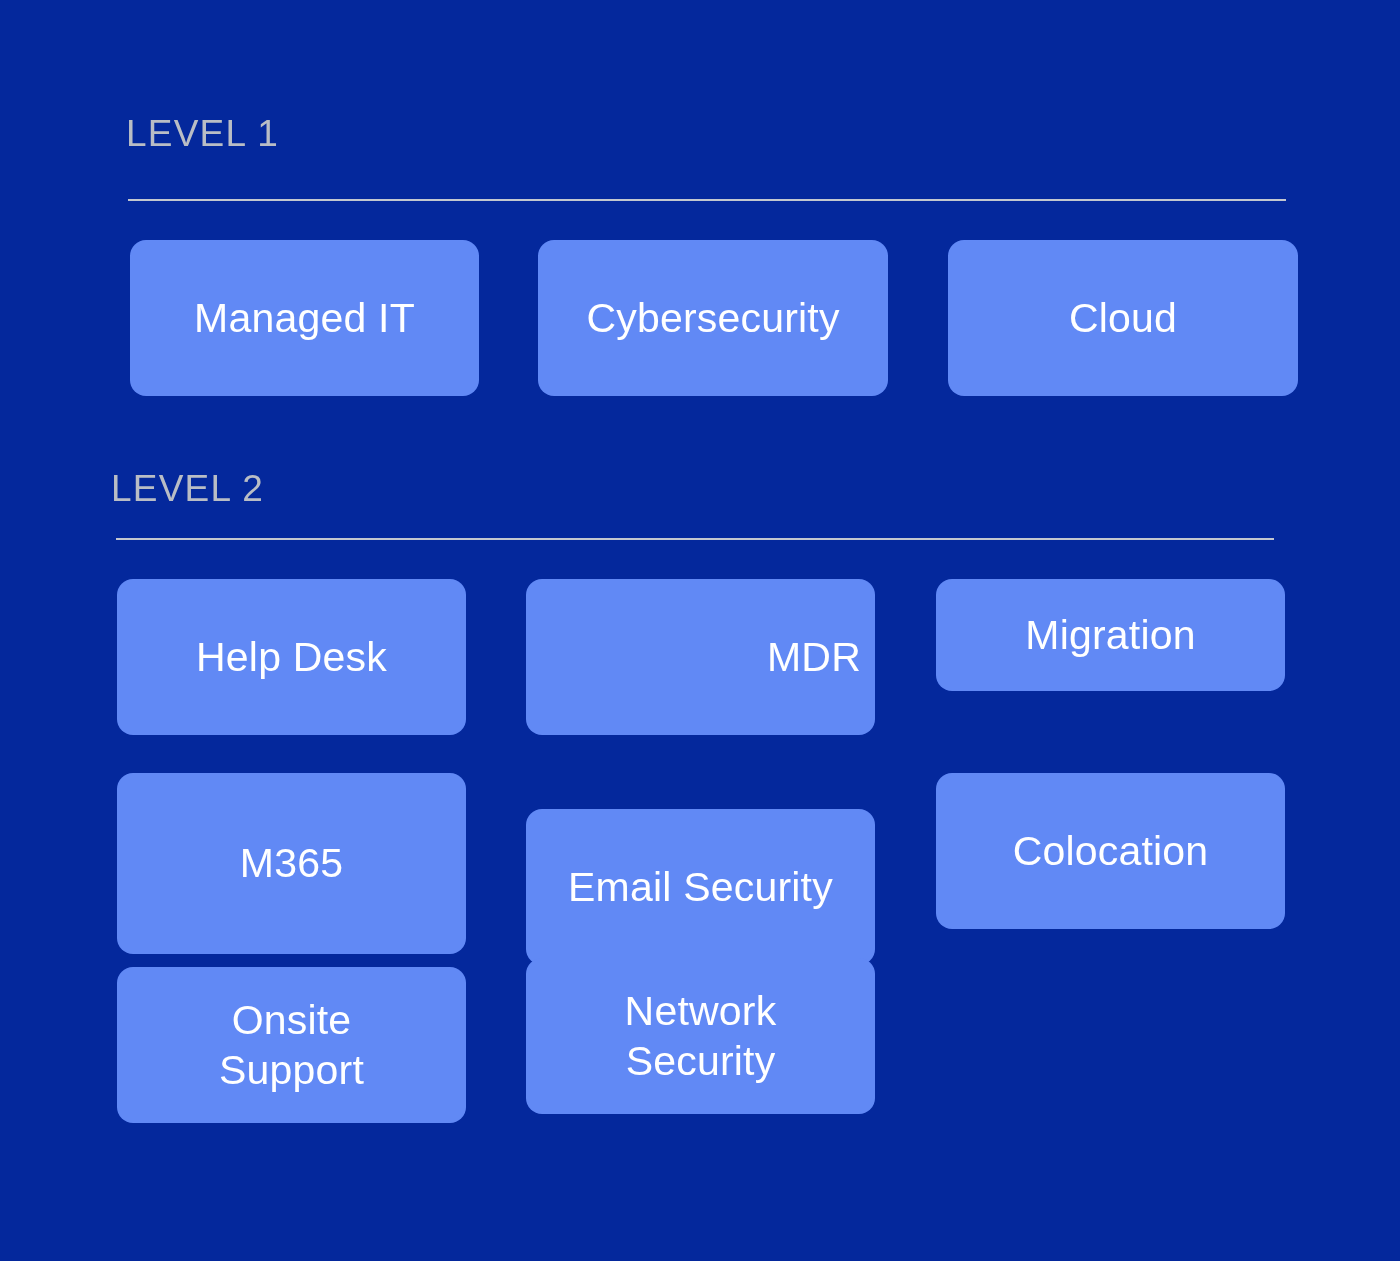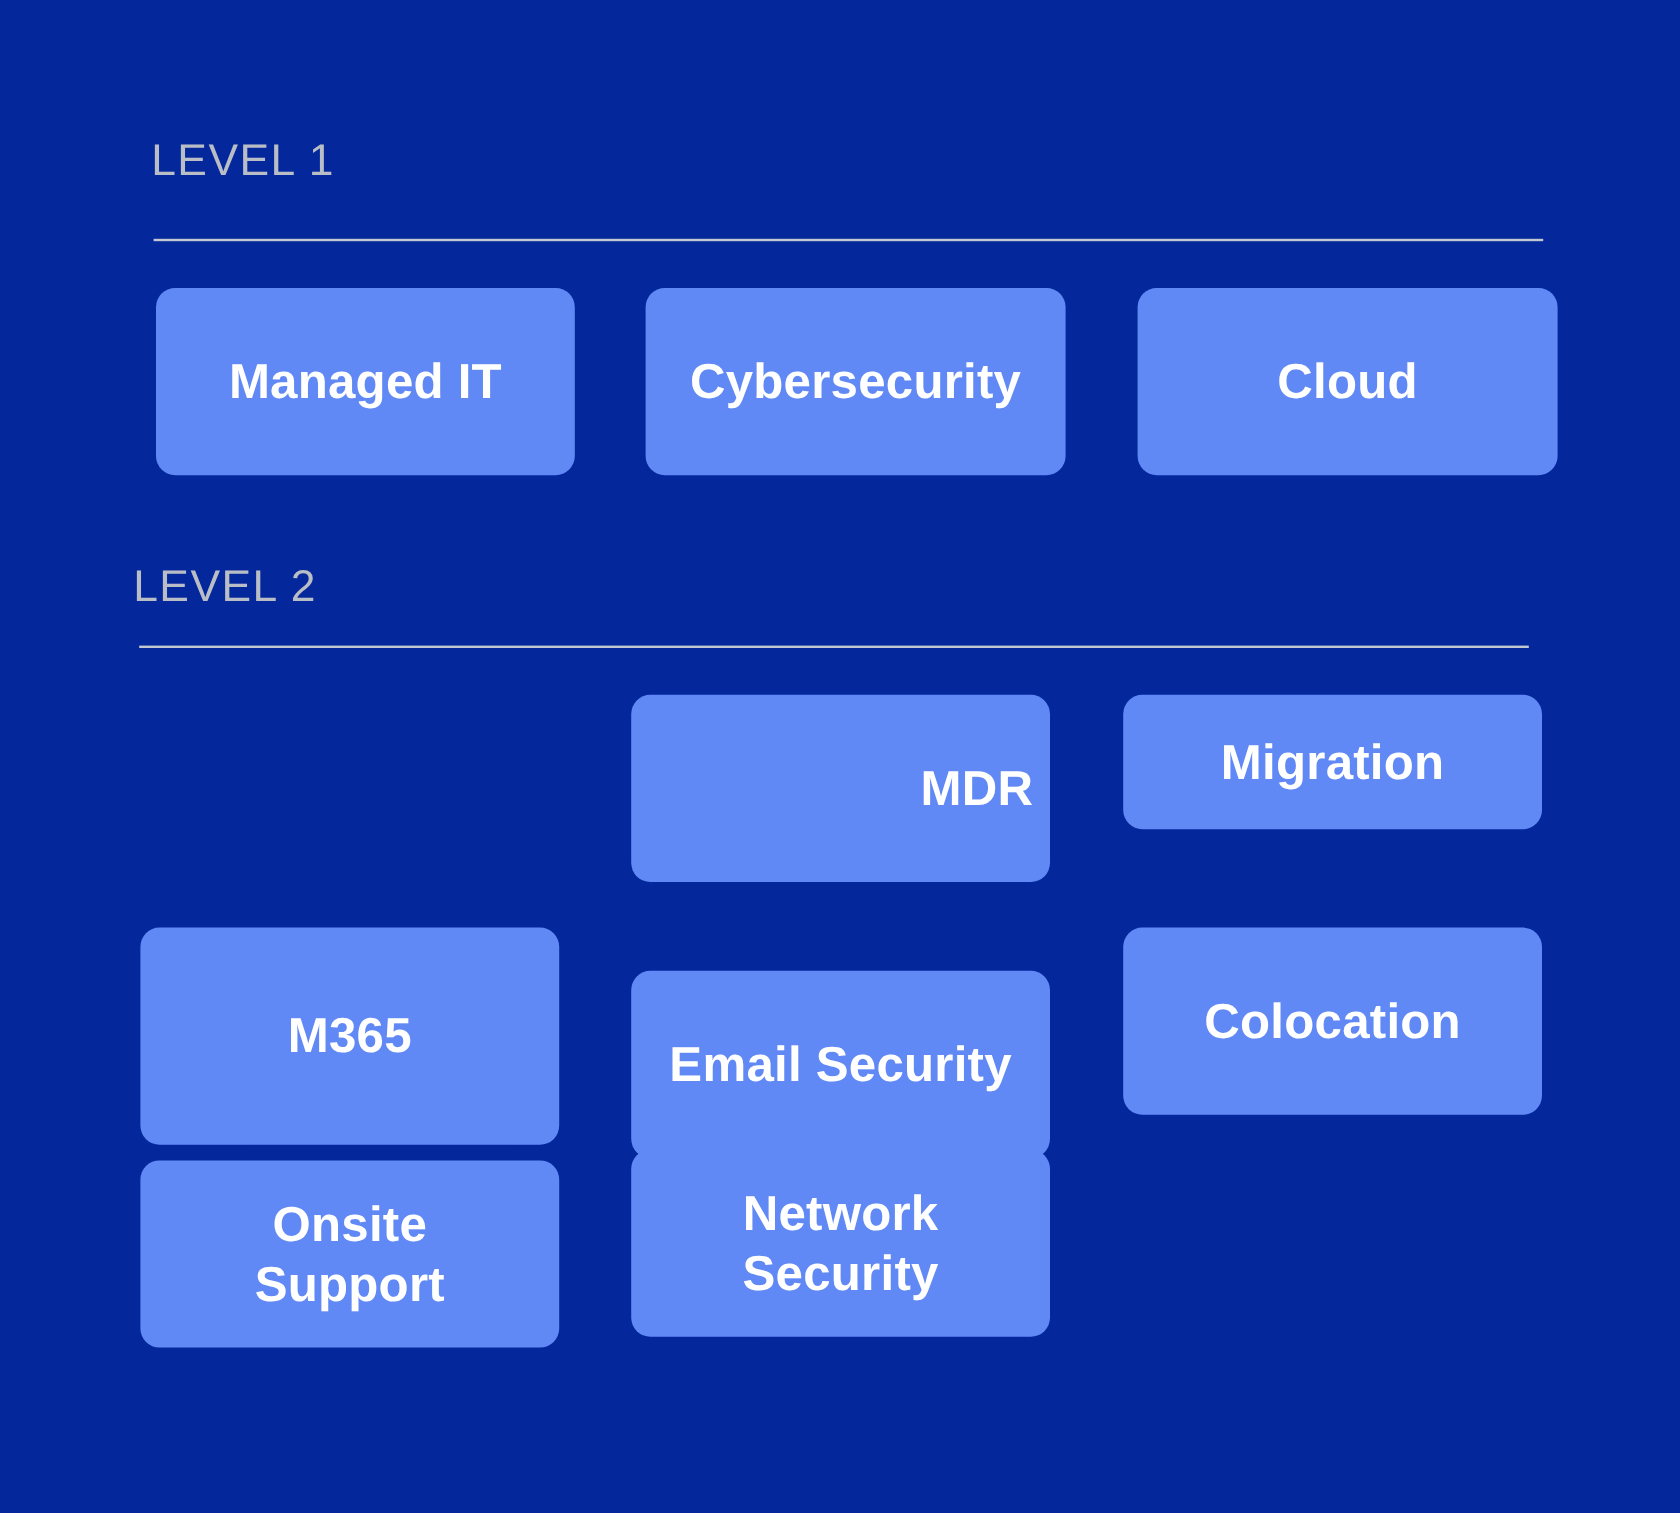--- a/index.html
+++ b/index.html
@@ -53,21 +53,21 @@
     display: flex;
     align-items: center;
     justify-content: center;
     text-align: center;
     box-sizing: border-box;
     padding: 6px 14px;
   }
   .card .card-label {
     color: #ffffff;
     font-size: 41px;
-    font-weight: 700;
+    font-weight: 400;
     line-height: 1.22;
     letter-spacing: 0.2px;
     white-space: pre-line;
   }
 
   
   #card-managed-it    { left: 130px; top: 240px; width: 349px; height: 156px; }
   #card-cybersecurity { left: 538px; top: 240px; width: 350px; height: 156px; }
   #card-cloud         { left: 948px; top: 240px; width: 350px; height: 156px; }
 
@@ -101,20 +101,23 @@
     <span class="card-label">Cybersecurity</span>
   </div>
 
   <div class="card" id="card-cloud">
     <span class="card-label">Cloud</span>
   </div>
 
   <div class="section-header" id="lvl2-header">LEVEL 2</div>
   <div class="divider" id="lvl2-divider"></div>
 
+  <div class="card" id="card-help-desk">
+    <span class="card-label">Help Desk</span>
+  </div>
 
   <div class="card" id="card-mdr">
     <span class="card-label">MDR</span>
   </div>
 
   <div class="card" id="card-migration">
     <span class="card-label">Migration</span>
   </div>
 
   <div class="card" id="card-m365">

